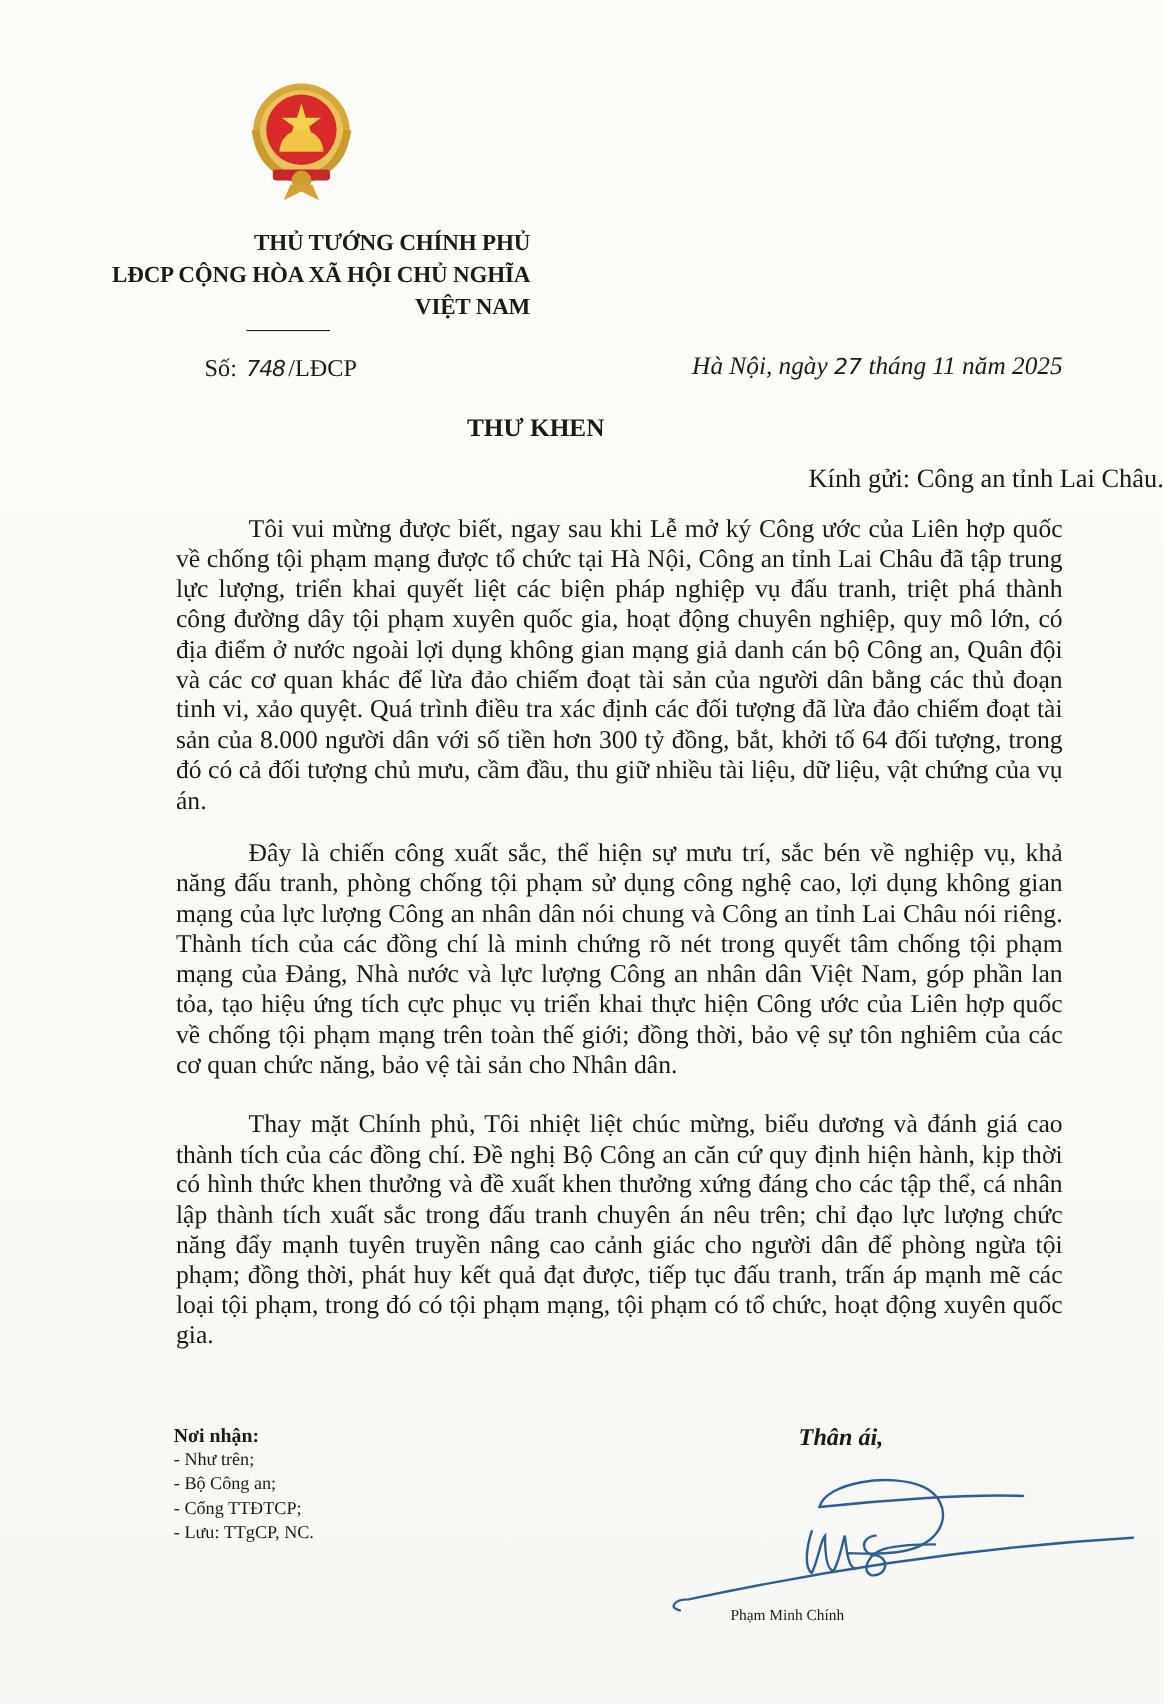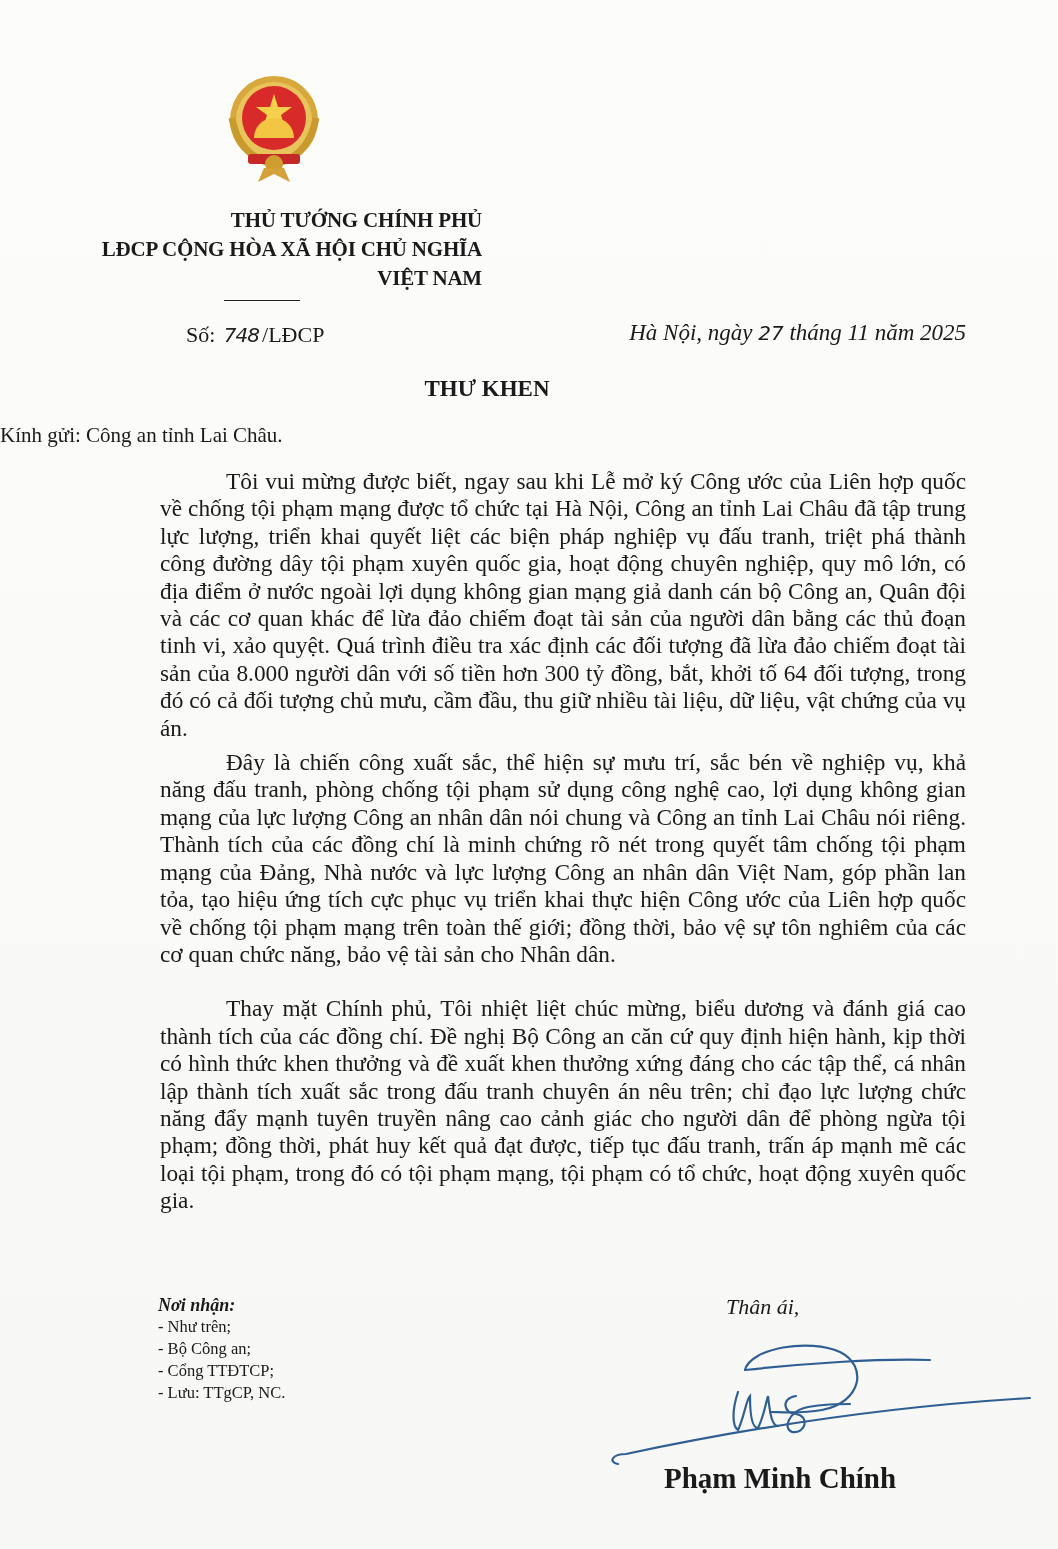--- a/index.html
+++ b/index.html
@@ -17,34 +17,34 @@
   .header-block { position: absolute; left: 62px; top: 206px; width: 420px; text-align: right; font-weight: bold; font-size: 21px; line-height: 29px; letter-spacing: -0.2px; }
   .header-rule { position: absolute; left: 224px; top: 300px; width: 76px; height: 0; border-top: 1.4px solid #222; }
 
   .doc-number { position: absolute; left: 186px; top: 322px; font-size: 22px; }
   .doc-number .hw { font-family: "DejaVu Sans", sans-serif; font-style: italic; font-size: 20px; color: #222; letter-spacing: -1px; margin: 0 3px; }
 
   .place-date { position: absolute; right: 92px; top: 320px; font-size: 23px; font-style: italic; }
   .place-date .hw { font-family: "DejaVu Sans", sans-serif; font-size: 20px; }
 
   .title { position: absolute; left: 0; width: 974px; top: 376px; text-align: center; font-weight: bold; font-size: 23px; }
-  .salutation { position: absolute; left: 0; width: 1058px; top: 423px; text-align: left; font-size: 21px; }
+  .salutation { position: absolute; left: 0; width: 1058px; top: 423px; text-align: right; font-size: 24px; }
 
   .body { position: absolute; left: 160px; width: 806px; top: 468px; font-size: 23.3px; line-height: 27.4px; text-align: justify; }
   .body p { margin: 0; text-indent: 66px; }
-  .body p.p1 { margin-bottom: 7px; }
+  .body p.p1 { margin-bottom: 21px; }
   .body p.p2 { margin-bottom: 27px; }
   .body p.p3 { margin-bottom: 21px; }
 
   .recipients { position: absolute; left: 158px; top: 1294px; font-size: 16.5px; line-height: 22px; }
-  .recipients .rtitle { font-weight: bold; font-style: italic; font-size: 18px; }
+  .recipients .rtitle { font-weight: bold; font-size: 18px; }
 
-  .closing { position: absolute; left: 726px; top: 1294px; font-size: 22px; font-style: italic; }
+  .closing { position: absolute; left: 726px; top: 1294px; font-size: 22px; font-style: italic; font-weight: bold; }
   .signature { position: absolute; left: 600px; top: 1330px; width: 440px; height: 140px; }
-  .signer { position: absolute; left: 664px; top: 1462px; font-size: 29px; font-weight: bold; }
+  .signer { position: absolute; left: 664px; top: 1462px; font-size: 14px; font-weight: normal; }
 </style>
 </head>
 <body>
 
 <div class="page">
 
   <svg class="emblem" viewBox="0 0 112 112">
     <circle cx="56" cy="48" r="44" fill="#d7a83b"></circle>
     <circle cx="56" cy="48" r="38" fill="#e9c45c"></circle>
     <circle cx="56" cy="46" r="32" fill="#d92a2a"></circle>

